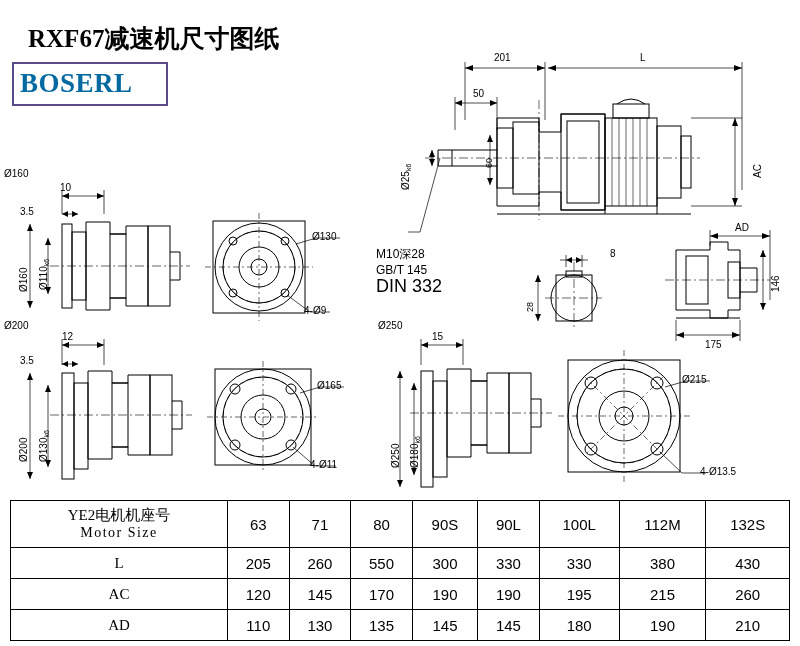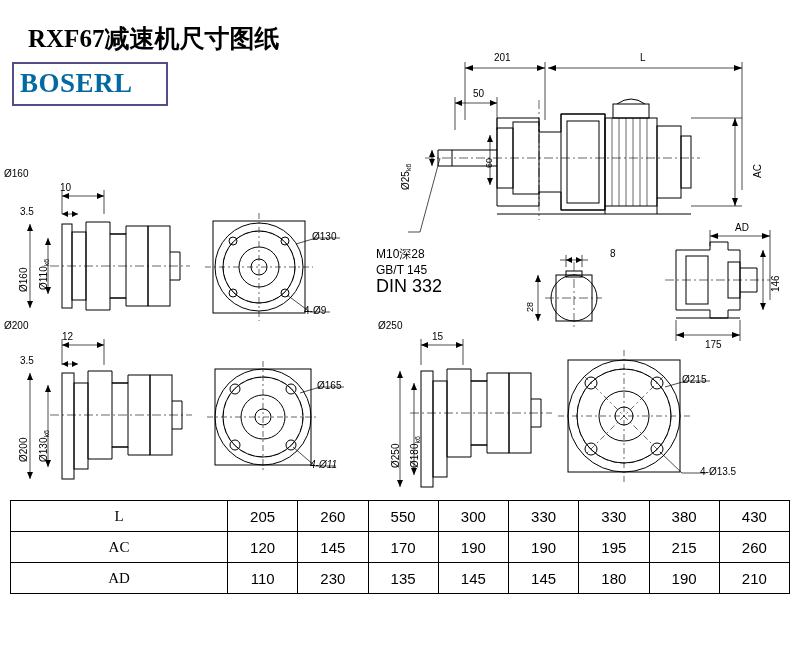--- a/index.html
+++ b/index.html
@@ -389,31 +389,45 @@
 <div class="abs lbl v" style="left:38px;top:290px;"><span>Ø110</span><span style="font-size:7px;vertical-align:-2px;">k6</span></div>
 <div class="abs lbl" style="left:312px;top:231px;">Ø130</div>
 <div class="abs lbl" style="left:304px;top:305px;">4-Ø9</div>
 
 <div class="abs lbl" style="left:4px;top:320px;">Ø200</div>
 <div class="abs lbl" style="left:62px;top:331px;">12</div>
 <div class="abs lbl" style="left:20px;top:355px;">3.5</div>
 <div class="abs lbl v" style="left:18px;top:462px;">Ø200</div>
 <div class="abs lbl v" style="left:38px;top:462px;"><span>Ø130</span><span style="font-size:7px;vertical-align:-2px;">k6</span></div>
 <div class="abs lbl" style="left:317px;top:380px;">Ø165</div>
-<div class="abs lbl" style="left:310px;top:459px;font-style:italic;">4-Ø11</div>
+<div class="abs lbl" style="left:310px;top:459px;">4-Ø11</div>
 
 <div class="abs lbl" style="left:378px;top:320px;">Ø250</div>
 <div class="abs lbl" style="left:432px;top:331px;">15</div>
 <div class="abs lbl v" style="left:390px;top:468px;">Ø250</div>
 <div class="abs lbl v" style="left:409px;top:468px;"><span>Ø180</span><span style="font-size:7px;vertical-align:-2px;">k6</span></div>
 <div class="abs lbl" style="left:682px;top:374px;">Ø215</div>
 <div class="abs lbl" style="left:700px;top:466px;">4-Ø13.5</div>
 
 <table id="spec-table">
   <tbody>
+      <tr class="hdr">
+    <td class="head">
+      <div class="cn">YE2电机机座号</div>
+      <div class="en">Motor Size</div>
+    </td>
+    <td>63</td>
+    <td>71</td>
+    <td>80</td>
+    <td>90S</td>
+    <td>90L</td>
+    <td>100L</td>
+    <td>112M</td>
+    <td>132S</td>
+  </tr>
   <tr>
     <td class="head">L</td>
     <td>205</td>
     <td>260</td>
     <td>550</td>
     <td>300</td>
     <td>330</td>
     <td>330</td>
     <td>380</td>
     <td>430</td>
@@ -425,21 +439,21 @@
     <td>170</td>
     <td>190</td>
     <td>190</td>
     <td>195</td>
     <td>215</td>
     <td>260</td>
   </tr>
   <tr>
     <td class="head">AD</td>
     <td>110</td>
-    <td>230</td>
+    <td>130</td>
     <td>135</td>
     <td>145</td>
     <td>145</td>
     <td>180</td>
     <td>190</td>
     <td>210</td>
   </tr>
 </tbody>
   </table>
 

